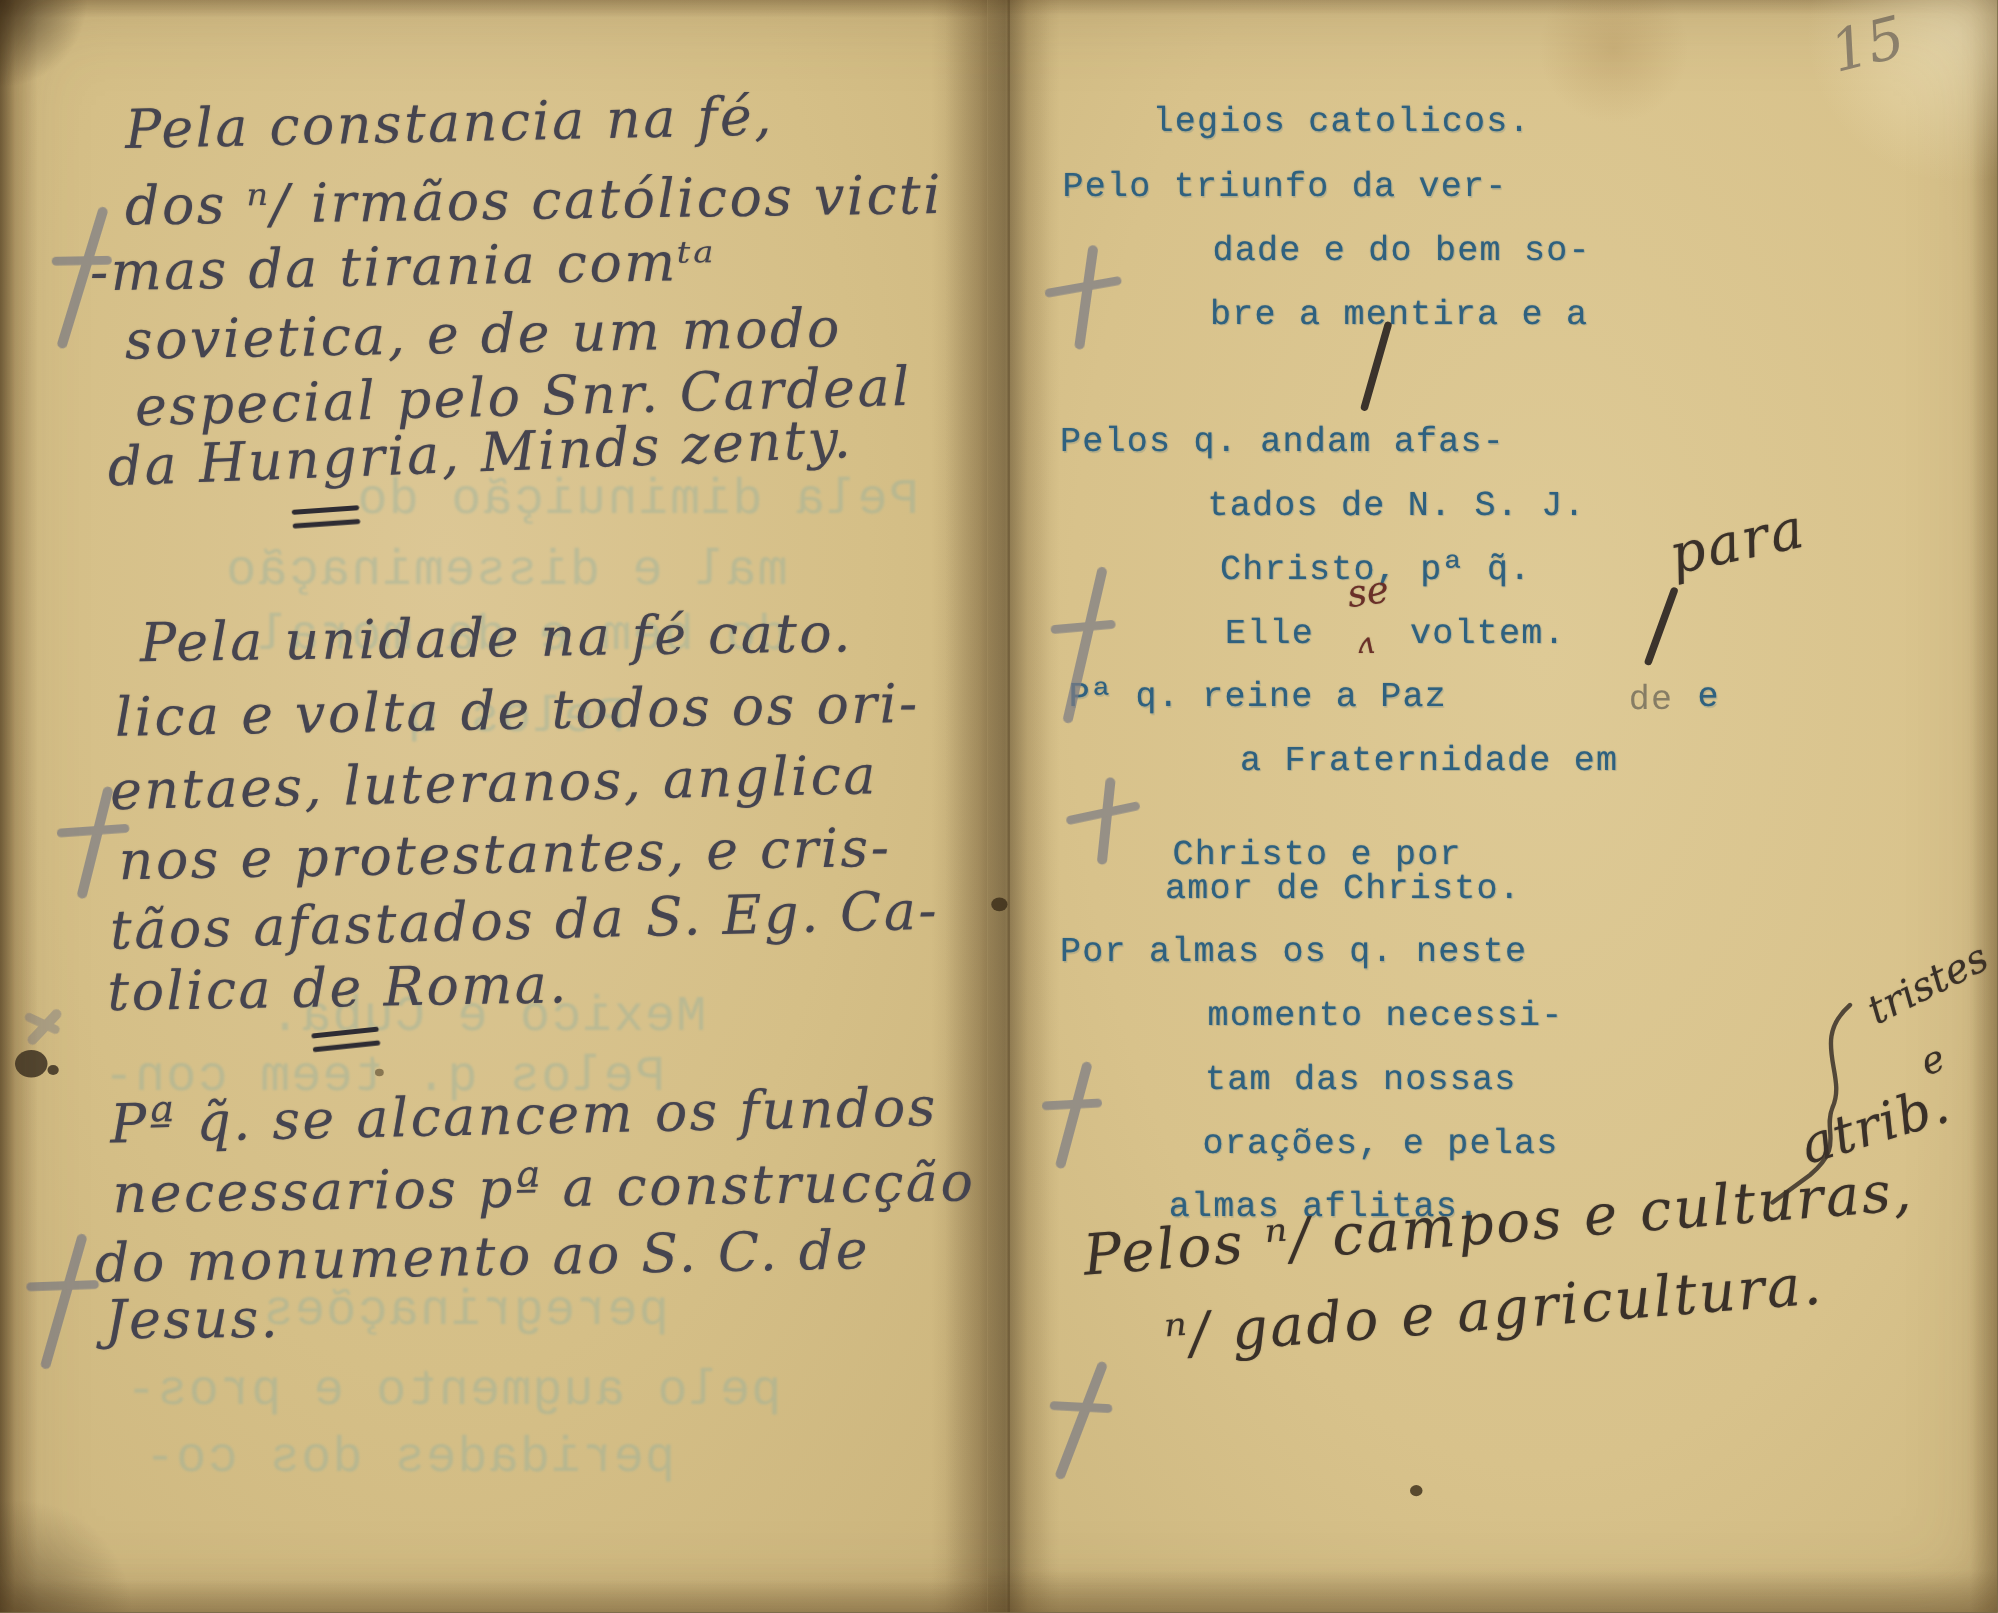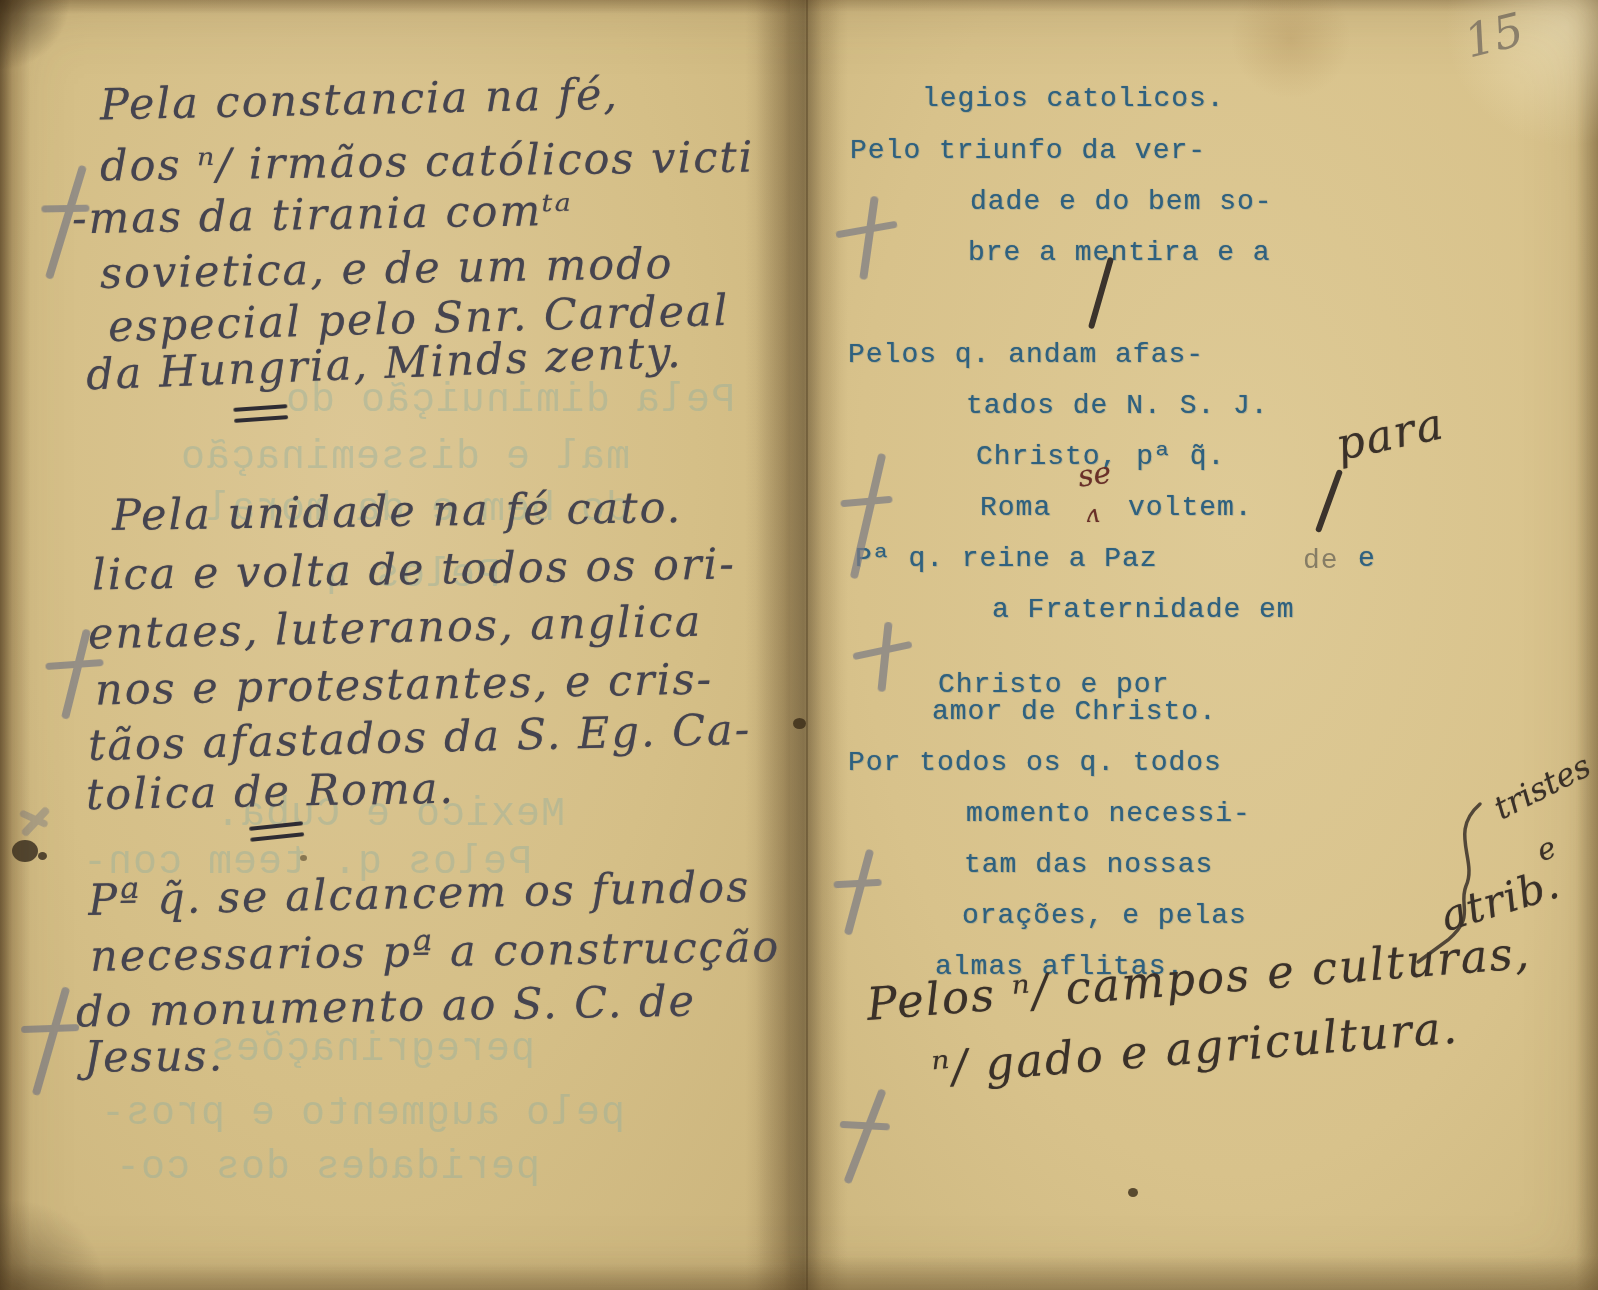--- a/index.html
+++ b/index.html
@@ -154,29 +154,29 @@
 
   <div class="pencil-text" style="left:1460px;top:20px;font-size:46px;transform:rotate(-14deg)">15</div>
 
   <div class="tw" style="left:922px;top:85px">legios catolicos.</div>
   <div class="tw" style="left:850px;top:137px">Pelo triunfo da ver-</div>
   <div class="tw" style="left:970px;top:188px">dade e do bem so-</div>
   <div class="tw" style="left:968px;top:239px">bre a mentira e a</div>
   <div class="tw" style="left:848px;top:341px">Pelos q. andam afas-</div>
   <div class="tw" style="left:966px;top:392px">tados de N. S. J.</div>
   <div class="tw" style="left:976px;top:443px">Christo, pª q̃.</div>
-  <div class="tw" style="left:980px;top:494px">Roma</div>
+  <div class="tw" style="left:980px;top:494px">Elle</div>
   <div class="tw" style="left:1128px;top:494px">voltem.</div>
   <div class="tw" style="left:855px;top:545px">Pª q. reine a Paz</div>
   <div class="tw ghost" style="left:1303px;top:547px">de</div>
   <div class="tw" style="left:1358px;top:545px">e</div>
   <div class="tw" style="left:992px;top:596px">a Fraternidade em</div>
   <div class="tw" style="left:938px;top:671px">Christo e por</div>
   <div class="tw" style="left:932px;top:698px">amor de Christo.</div>
-  <div class="tw" style="left:848px;top:749px">Por todos os q. todos</div>
+  <div class="tw" style="left:848px;top:749px">Por almas os q. neste</div>
   <div class="tw" style="left:964px;top:851px">tam das nossas</div>
   <div class="tw" style="left:966px;top:800px">momento necessi-</div>
   <div class="tw" style="left:962px;top:902px">orações, e pelas</div>
   <div class="tw" style="left:935px;top:953px">almas aflitas.</div>
 
   <div class="ann maroon" style="left:1076px;top:462px;font-size:30px;transform:rotate(-8deg)">se</div>
   <div class="ann maroon" style="left:1086px;top:502px;font-size:24px">ʌ</div>
   <div class="ann" style="left:1332px;top:424px;font-size:44px;transform:rotate(-12deg);letter-spacing:2px">para</div>
   <div class="slash" style="left:1098px;top:256px;height:74px;transform:rotate(16deg)"></div>
   <div class="slash" style="left:1326px;top:468px;height:66px;transform:rotate(20deg)"></div>

